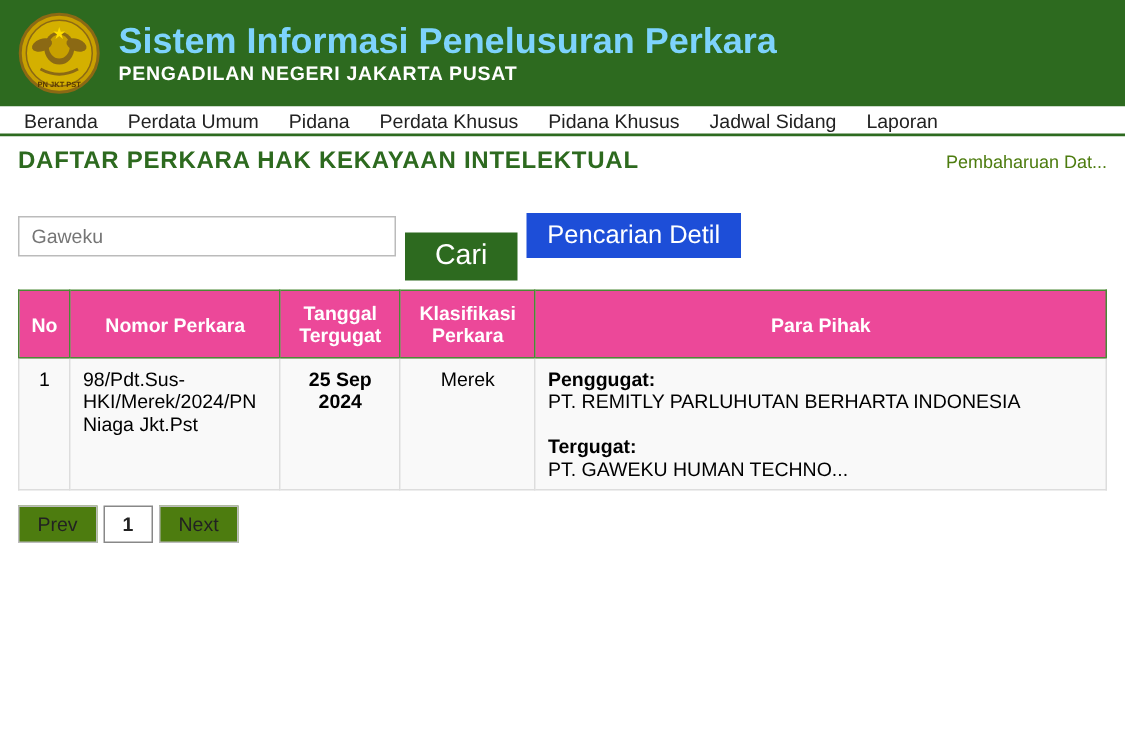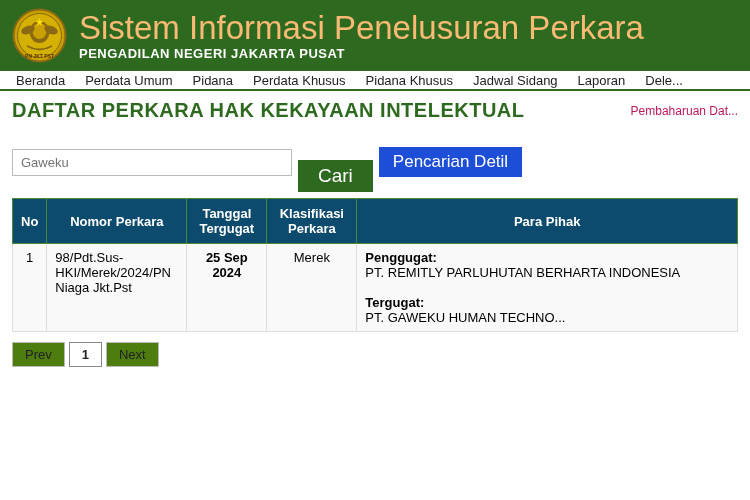--- a/index.html
+++ b/index.html
@@ -7,23 +7,23 @@
 
     
     .header {
       background: #2d6a1f;
       display: flex;
       align-items: center;
       padding: 8px 12px;
       gap: 12px;
     }
     .header-text-title {
-      color: #fdba74;
-      font-size: 33px;
-      font-weight: normal;
+      color: #7dd3fc;
+      font-size: 24px;
+      font-weight: bold;
       line-height: 1.1;
     }
     .header-text-sub {
       color: #ffffff;
       font-size: 13px;
       font-weight: bold;
       letter-spacing: 0.5px;
     }
 
     
@@ -46,40 +46,40 @@
     
     .page-title-bar {
       background: #fff;
       padding: 8px 12px 4px 12px;
       display: flex;
       align-items: center;
       justify-content: space-between;
     }
     .page-title {
       color: #2d6a1f;
-      font-size: 20px;
+      font-size: 16px;
       font-weight: bold;
       letter-spacing: 0.5px;
     }
     .update-link {
-      color: #be185d;
+      color: #4d7c0f;
       font-size: 12px;
       cursor: pointer;
       text-decoration: none;
     }
 
     
     .search-bar {
       padding: 6px 12px;
       display: flex;
       gap: 6px;
       align-items: center;
     }
     .search-input {
-      width: 280px;
+      width: 252px;
       padding: 5px 8px;
       border: 1px solid #bbb;
       font-size: 13px;
       color: #aaa;
       outline: none;
     }
     .btn-cari {
       background: #2d6a1f;
       color: #fff;
       border: none;
@@ -100,21 +100,21 @@
     
     .table-container {
       padding: 0 12px;
     }
     table {
       width: 100%;
       border-collapse: collapse;
       font-size: 13px;
     }
     thead tr {
-      background: #0c4a6e;
+      background: #ec4899;
       color: #fff;
       margin-top: 38px;
     }
     thead th {
       padding: 7px 8px;
       text-align: center;
       border: 1px solid #4a8a35;
       font-weight: bold;
     }
     tbody tr:nth-child(odd) {
@@ -187,21 +187,20 @@
 </div>
 
 <div class="navbar">
   <span class="nav-item">Beranda</span>
   <span class="nav-item">Perdata Umum</span>
   <span class="nav-item">Pidana</span>
   <span class="nav-item">Perdata Khusus</span>
   <span class="nav-item">Pidana Khusus</span>
   <span class="nav-item">Jadwal Sidang</span>
   <span class="nav-item">Laporan</span>
-  <span class="nav-item">Dele...</span>
 </div>
 
 <div class="page-title-bar">
   <span class="page-title">DAFTAR PERKARA HAK KEKAYAAN INTELEKTUAL</span>
   <a class="update-link">Pembaharuan Dat...</a>
 </div>
 
 <div class="search-bar">
   <input class="search-input" type="text" placeholder="Gaweku" style="">
   <button class="btn-cari">Cari</button>

